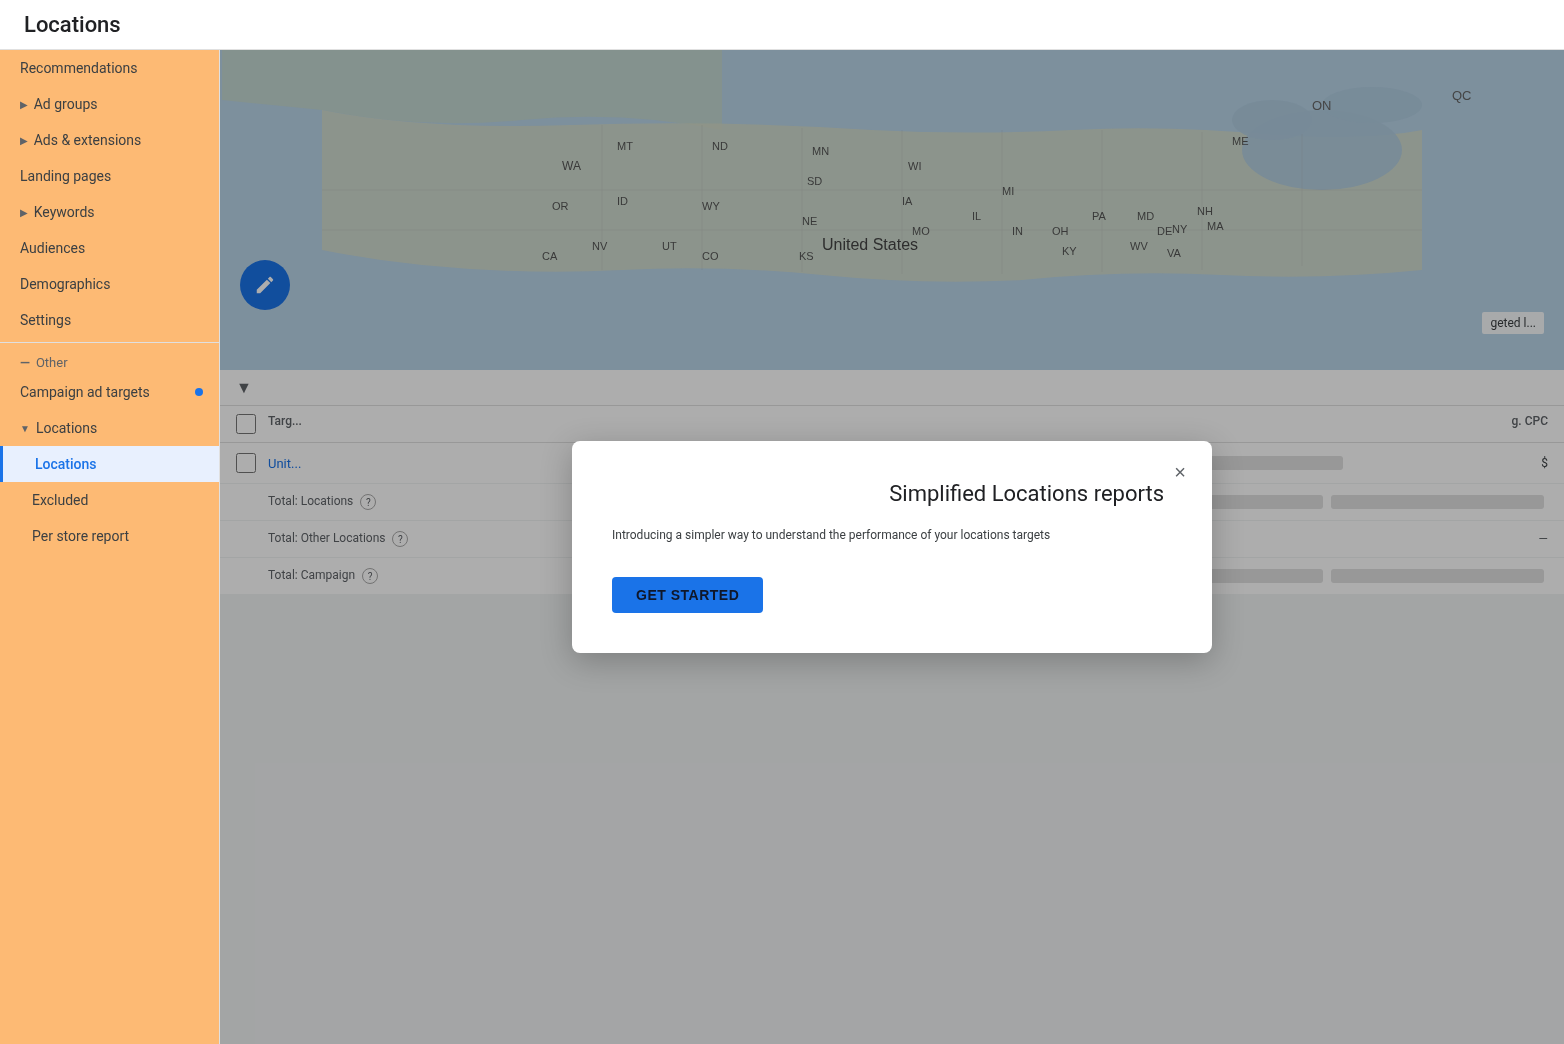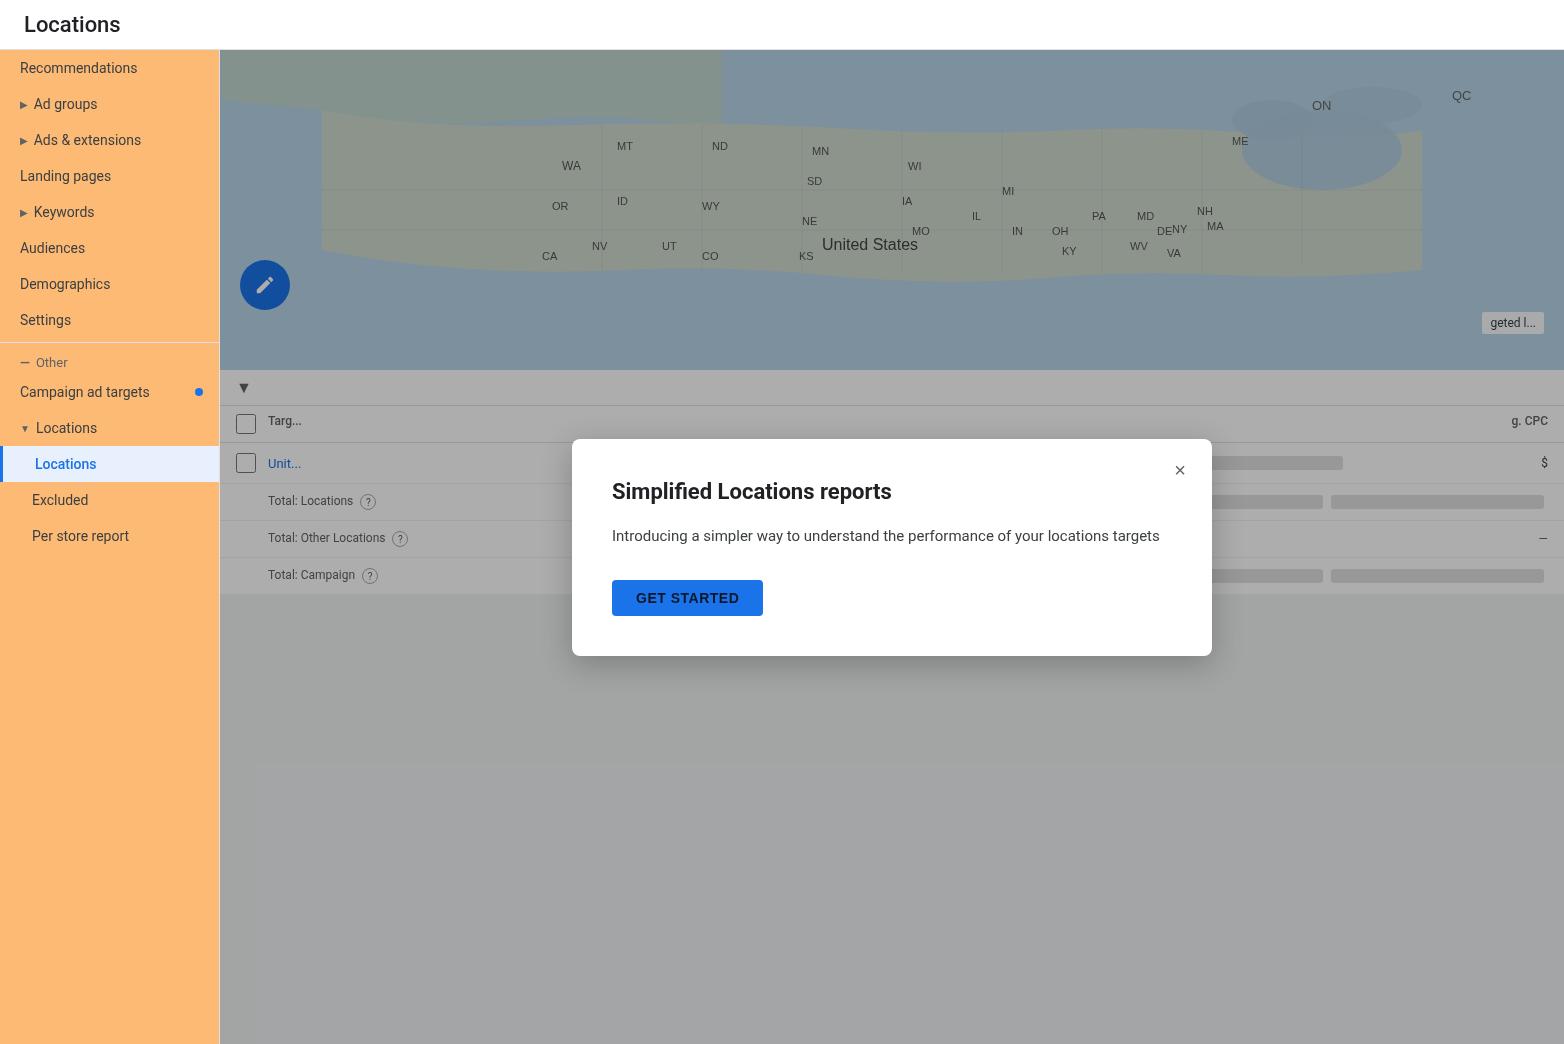--- a/index.html
+++ b/index.html
@@ -248,26 +248,27 @@
       color: #5f6368;
       cursor: pointer;
       width: 32px;
       height: 32px;
       display: flex;
       align-items: center;
       justify-content: center;
     }
     .modal-title {
       font-size: 22px;
-      font-weight: 700;
+      font-weight: 400;
       color: #202124;
       margin-bottom: 20px;
+      text-align: right;
     }
     .modal-body {
-      font-size: 15px;
+      font-size: 12px;
       color: #3c4043;
       line-height: 1.6;
       margin-bottom: 32px;
     }
     .modal-cta {
       background: #1a73e8;
       color: #0f172a;
       border: none;
       padding: 10px 24px;
       font-size: 14px;

